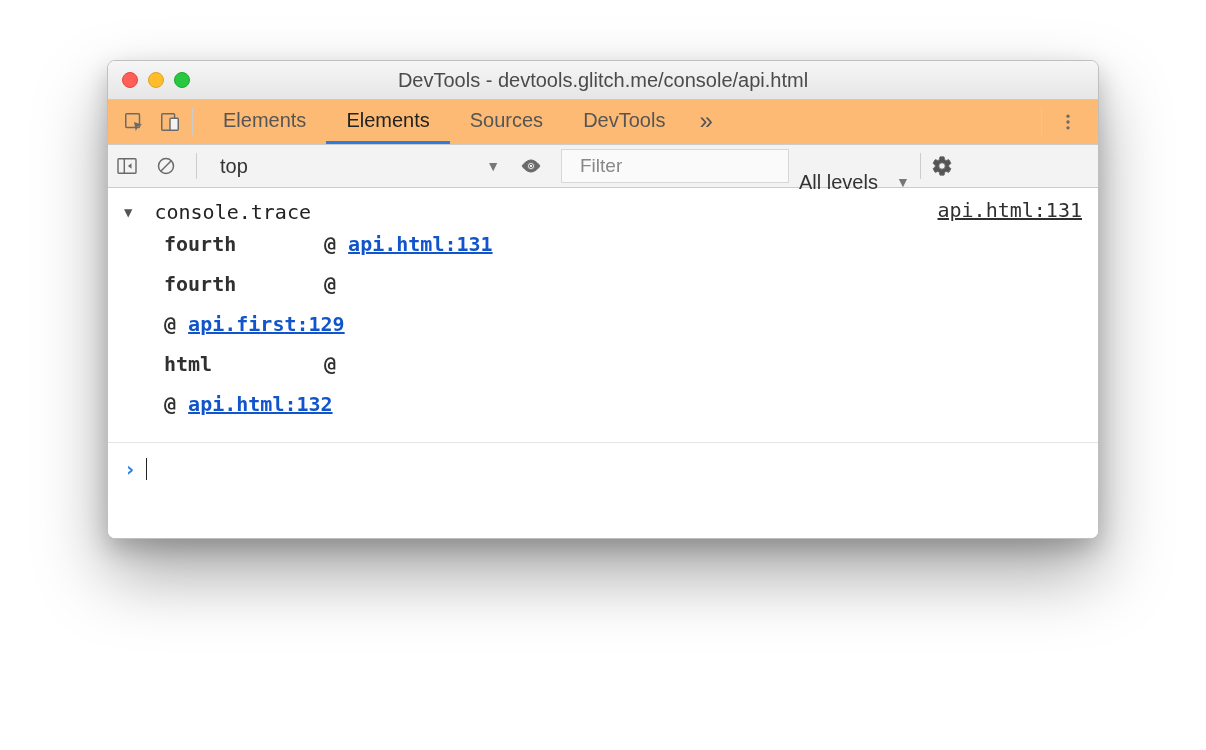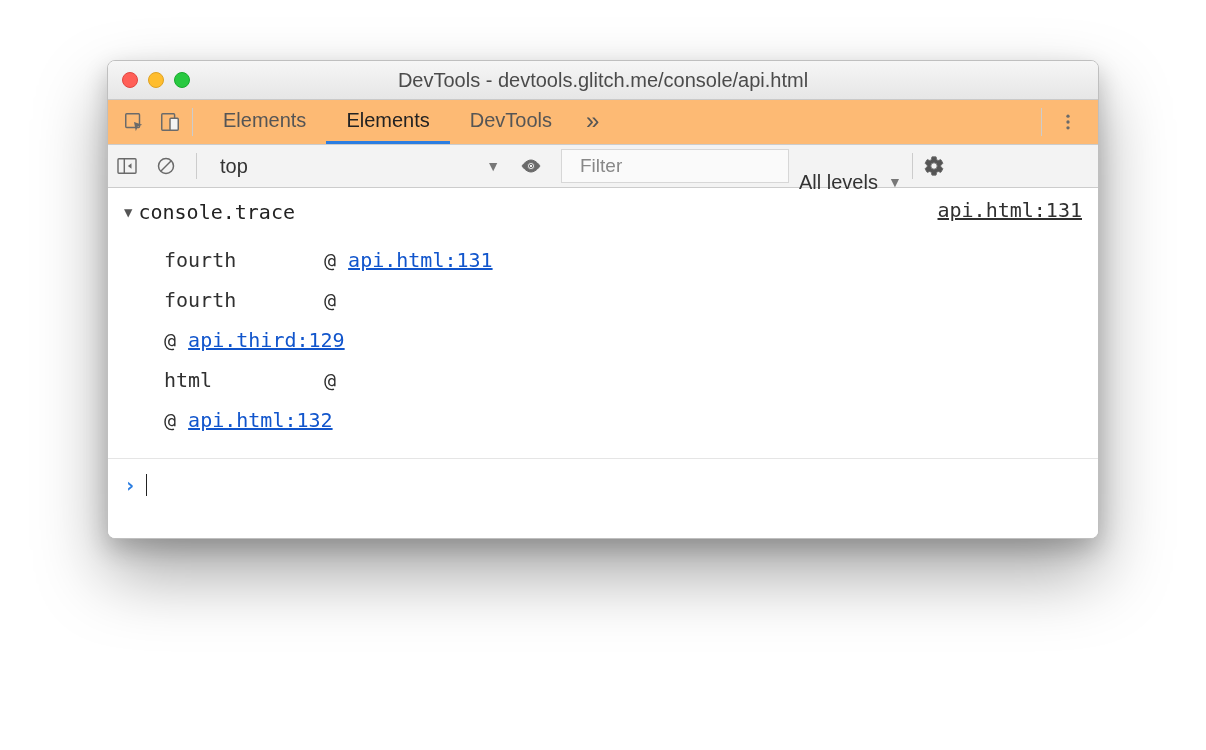--- a/index.html
+++ b/index.html
@@ -21,29 +21,29 @@
   .tab.active{color:#222;border-bottom:3px solid #2b7de1;}
   .more-btn{width:44px;display:flex;align-items:center;justify-content:center;}
   .sep{width:1px;background:#ccc;margin:8px 4px;}
   .overflow svg, .icon-btn svg{stroke:#6a6a6a;}
   
   .filterbar{height:42px;border-bottom:1px solid #ccc;display:flex;align-items:center;background:#f3f3f3;padding:0 8px;gap:10px;}
   .ctx-select{display:flex;align-items:center;gap:18px;height:28px;padding:0 8px 0 12px;border:1px solid transparent;font-size:20px;color:#333;min-width:280px;justify-content:space-between;}
   .ctx-select .caret{font-size:14px;color:#777;}
   .filter-input{height:28px;border:1px solid #d7d7d7;background:#fafafa;padding:2px 18px;font-size:19px;color:#333;width:190px;}
   .filter-input::placeholder{color:#888;}
-  .levels{display:flex;align-items:center;gap:10px;font-size:20px;color:#333;margin-top:32px;}
+  .levels{display:flex;align-items:center;gap:18px;font-size:20px;color:#333;margin-top:32px;}
   .levels .caret{color:#777;font-size:14px;}
   .vsep{width:1px;height:26px;background:#ccc;}
   
   .console-body{background:#fff;padding:10px 16px 40px 16px;font-family:Menlo,Consolas,"DejaVu Sans Mono","Liberation Mono",monospace;font-size:20px;color:#222;min-height:300px;}
   .msg-row{display:flex;justify-content:space-between;align-items:baseline;}
   .trace-head{display:flex;align-items:center;gap:2px;}
   .disclosure{color:#555;font-size:14px;user-select:none;}
-  .stack{margin-left:40px;margin-top:16px;}
+  .stack{margin-left:40px;margin-top:0;font-weight:bold;}
   .stack-row{display:flex;align-items:baseline;line-height:2.0;}
   .fn{min-width:160px;color:#303030;}
   .at{color:#303030;}
   .src{color:#1155cc;text-decoration:underline;cursor:pointer;}
   .src-right{color:#303030;text-decoration:underline;cursor:pointer;}
   .divider{border:0;border-top:1px solid #e5e5e5;margin:18px -16px 0 -16px;}
   .prompt-row{display:flex;align-items:center;margin-top:14px;}
   .prompt-caret{color:#2b7de1;font-weight:bold;font-size:20px;margin-right:10px;}
   .cursor{width:1px;height:22px;background:#222;display:inline-block;}
   
@@ -74,20 +74,21 @@
       <div class="icon-btn">
         <svg width="22" height="22" viewBox="0 0 24 24" fill="none" stroke-width="1.6">
           <rect x="3" y="3" width="14" height="18" rx="1"></rect>
           <rect x="12" y="8" width="9" height="13" rx="1" fill="#f3f3f3"></rect>
         </svg>
       </div>
       <div class="sep"></div>
       <div class="tabs">
         <div class="tab">Elements</div>
         <div class="tab active">Elements</div>
+        <div class="tab">Sources</div>
         <div class="tab">DevTools</div>
         <div class="tab overflow" style="padding:0 14px;font-size:24px;color:#555;">»</div>
       </div>
       <div class="sep"></div>
       <div class="more-btn">
         <svg width="20" height="20" viewBox="0 0 24 24" fill="#6a6a6a">
             <circle cx="12" cy="5" r="2"></circle>
             <circle cx="12" cy="12" r="2"></circle>
             <circle cx="12" cy="19" r="2"></circle>
           </svg>
@@ -129,38 +130,38 @@
         <svg width="22" height="22" viewBox="0 0 24 24" fill="#555">
           <path d="M19.4 13a7.5 7.5 0 0 0 .06-1 7.5 7.5 0 0 0-.06-1l2.1-1.6a.5.5 0 0 0 .12-.65l-2-3.46a.5.5 0 0 0-.61-.22l-2.47 1a7.6 7.6 0 0 0-1.73-1l-.37-2.63A.5.5 0 0 0 13.94 2h-3.88a.5.5 0 0 0-.5.42l-.37 2.63a7.6 7.6 0 0 0-1.73 1l-2.47-1a.5.5 0 0 0-.61.22l-2 3.46a.5.5 0 0 0 .12.65L4.6 11a7.5 7.5 0 0 0-.06 1 7.5 7.5 0 0 0 .06 1l-2.1 1.6a.5.5 0 0 0-.12.65l2 3.46a.5.5 0 0 0 .61.22l2.47-1a7.6 7.6 0 0 0 1.73 1l.37 2.63a.5.5 0 0 0 .5.42h3.88a.5.5 0 0 0 .5-.42l.37-2.63a7.6 7.6 0 0 0 1.73-1l2.47 1a.5.5 0 0 0 .61-.22l2-3.46a.5.5 0 0 0-.12-.65ZM12 15.5A3.5 3.5 0 1 1 15.5 12 3.5 3.5 0 0 1 12 15.5Z"></path>
         </svg>
       </div>
     </div>
 
     <div class="console-body">
       <div class="msg-row">
         <div class="trace-head">
           <span class="disclosure">▼</span>
-          <span style="margin-left:4px;">console.trace</span>
+          <span style="margin-left:20px;">console.trace</span>
         </div>
         <span class="src-right">api.html:131</span>
       </div>
 
       <div class="stack">
         <div class="stack-row">
           <span class="fn">fourth</span>
           <span class="at">@</span>&nbsp;
           <span class="src">api.html:131</span>
         </div>
         <div class="stack-row">
           <span class="fn">fourth</span>
           <span class="at">@</span>&nbsp;
         </div>
         <div class="stack-row">
           <span class="at">@</span>&nbsp;
-          <span class="src">api.third:129</span>
+          <span class="src">api.first:129</span>
         </div>
         <div class="stack-row">
           <span class="fn">html</span>
           <span class="at">@</span>&nbsp;
         </div>
         <div class="stack-row">
           <span class="at">@</span>&nbsp;
           <span class="src">api.html:132</span>
         </div>
       </div>

